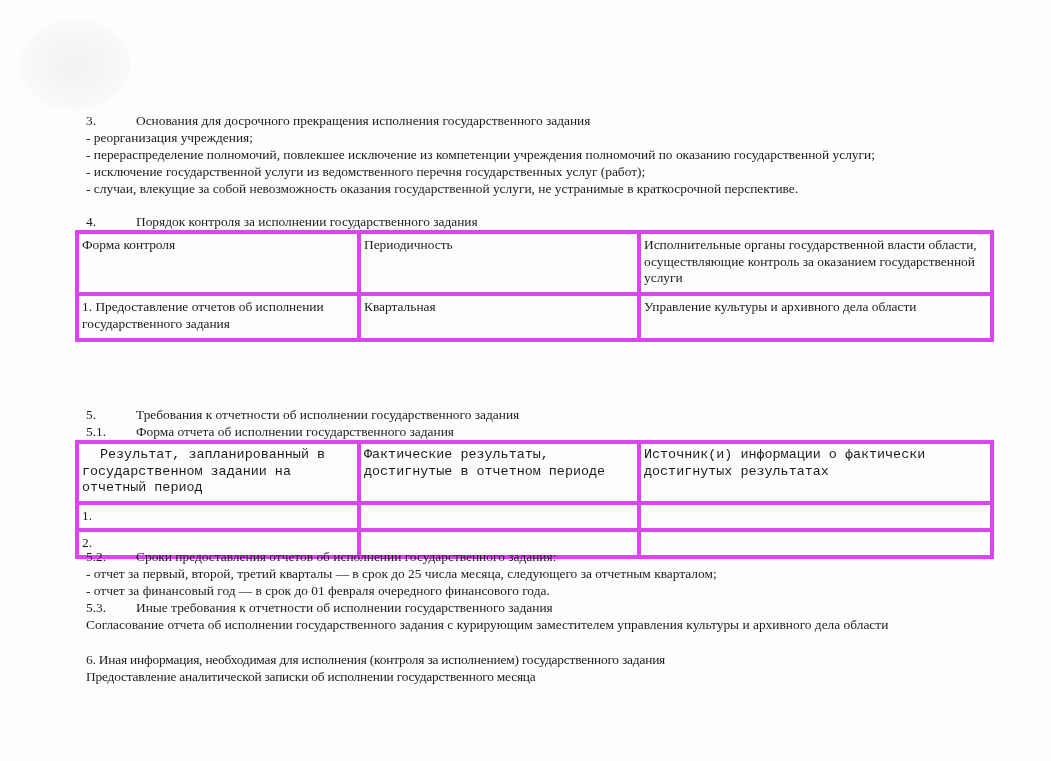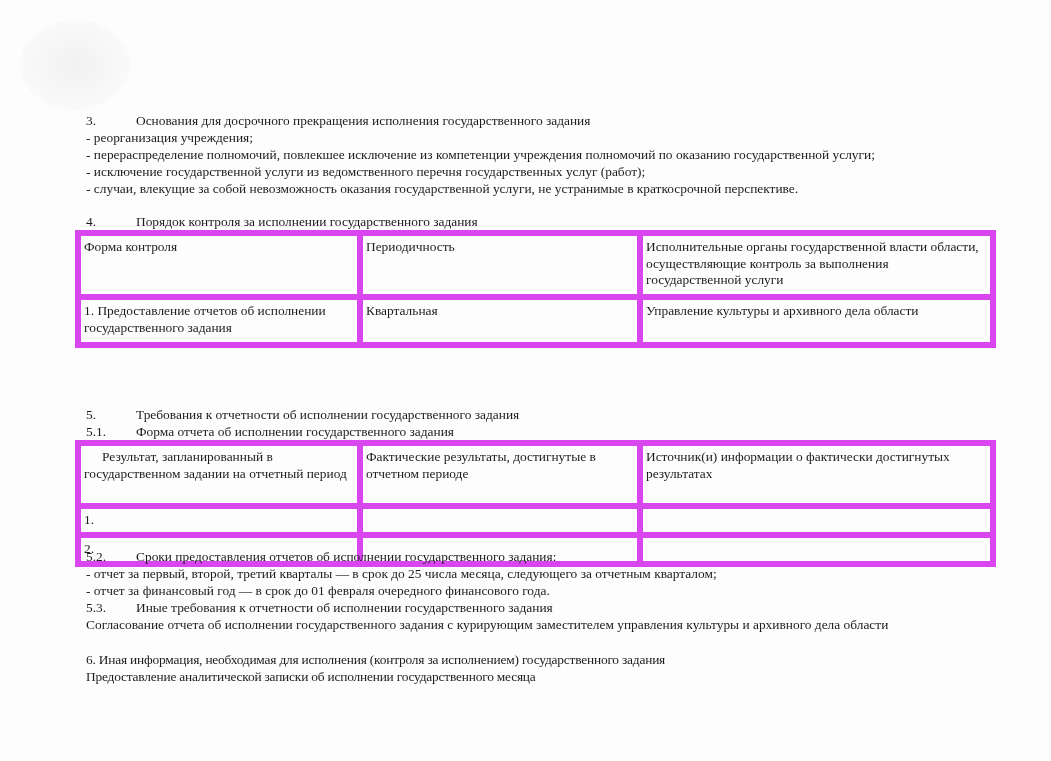--- a/index.html
+++ b/index.html
@@ -36,34 +36,34 @@
       display: inline-block;
       width: 50px;
     }
     .tbl {
       position: absolute;
       left: 75px;
       border-collapse: collapse;
       table-layout: fixed;
     }
     .tbl td {
-      border: 6px solid #d946ef;
+      border: 4px solid #d946ef;
       vertical-align: top;
       padding: 3px 3px 2px 3px;
       line-height: 16.5px;
     }
     .tbl col.c1 { width: 282px; }
     .tbl col.c2 { width: 280px; }
     .tbl col.c3 { width: 353px; }
     #t1 { top: 230px; }
     #t1 tr.h td { height: 53px; }
     #t1 tr.r1 td { height: 37px; margin-top: 37px; }
     #t1 tr.r2 td { height: 49px; }
     #t2 { top: 440px; }
-    #t2 tr.h td { height: 52px; }
+    #t2 tr.h td { height: 52px; font-family: Liberation Mono, monospace; }
     #t2 tr.r td { height: 18px; }
     .sans-small {
       font-family: Liberation Serif, serif;
       letter-spacing: -0.2px;
     }
   </style>
 </head>
 <body>
 
 <div class="scan-shadow"></div>
@@ -83,21 +83,21 @@
 <table class="tbl" id="t1">
   <colgroup>
       <col class="c1">
       <col class="c2">
       <col class="c3">
     </colgroup>
   <tbody>
       <tr class="h">
     <td>Форма контроля</td>
     <td>Периодичность</td>
-    <td>Исполнительные органы государственной власти области, осуществляющие контроль за выполнения государственной услуги</td>
+    <td>Исполнительные органы государственной власти области, осуществляющие контроль за оказанием государственной услуги</td>
   </tr>
   <tr class="r1">
     <td>1. Предоставление отчетов об исполнении государственного задания</td>
     <td>Квартальная</td>
     <td>Управление культуры и архивного дела области</td>
   </tr>
 </tbody>
   </table>
 
 <div class="line" style="top:406px">

